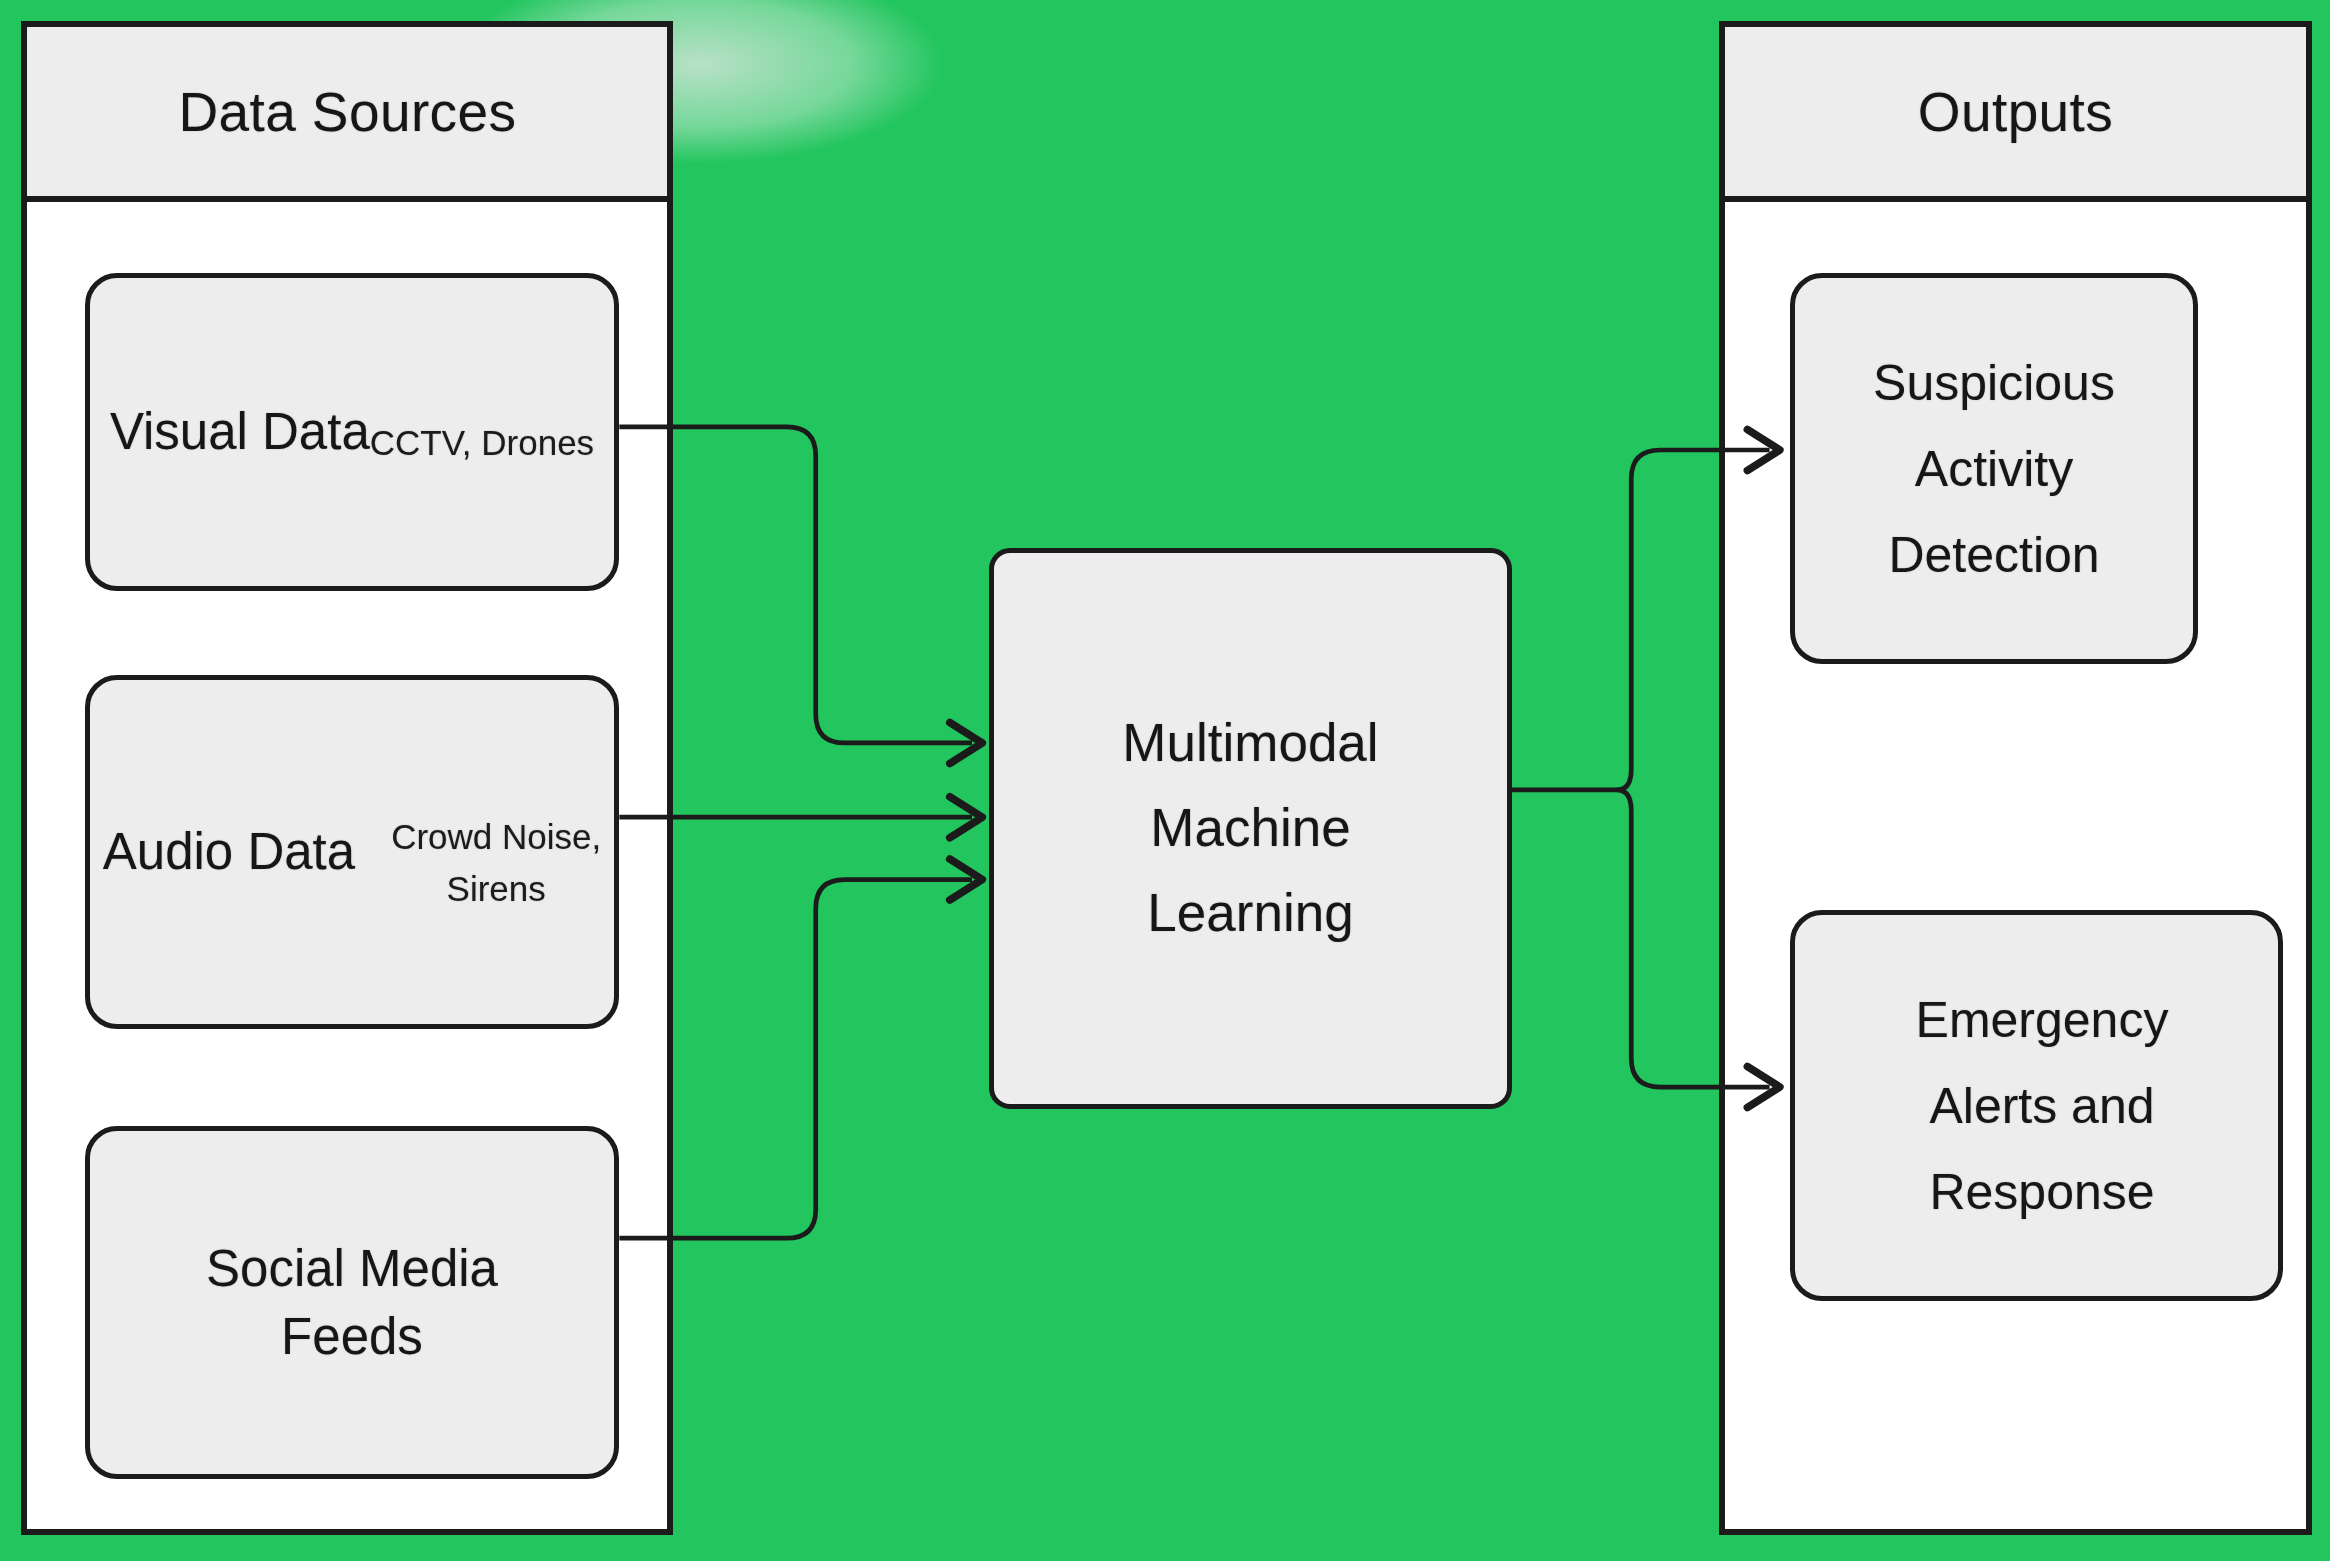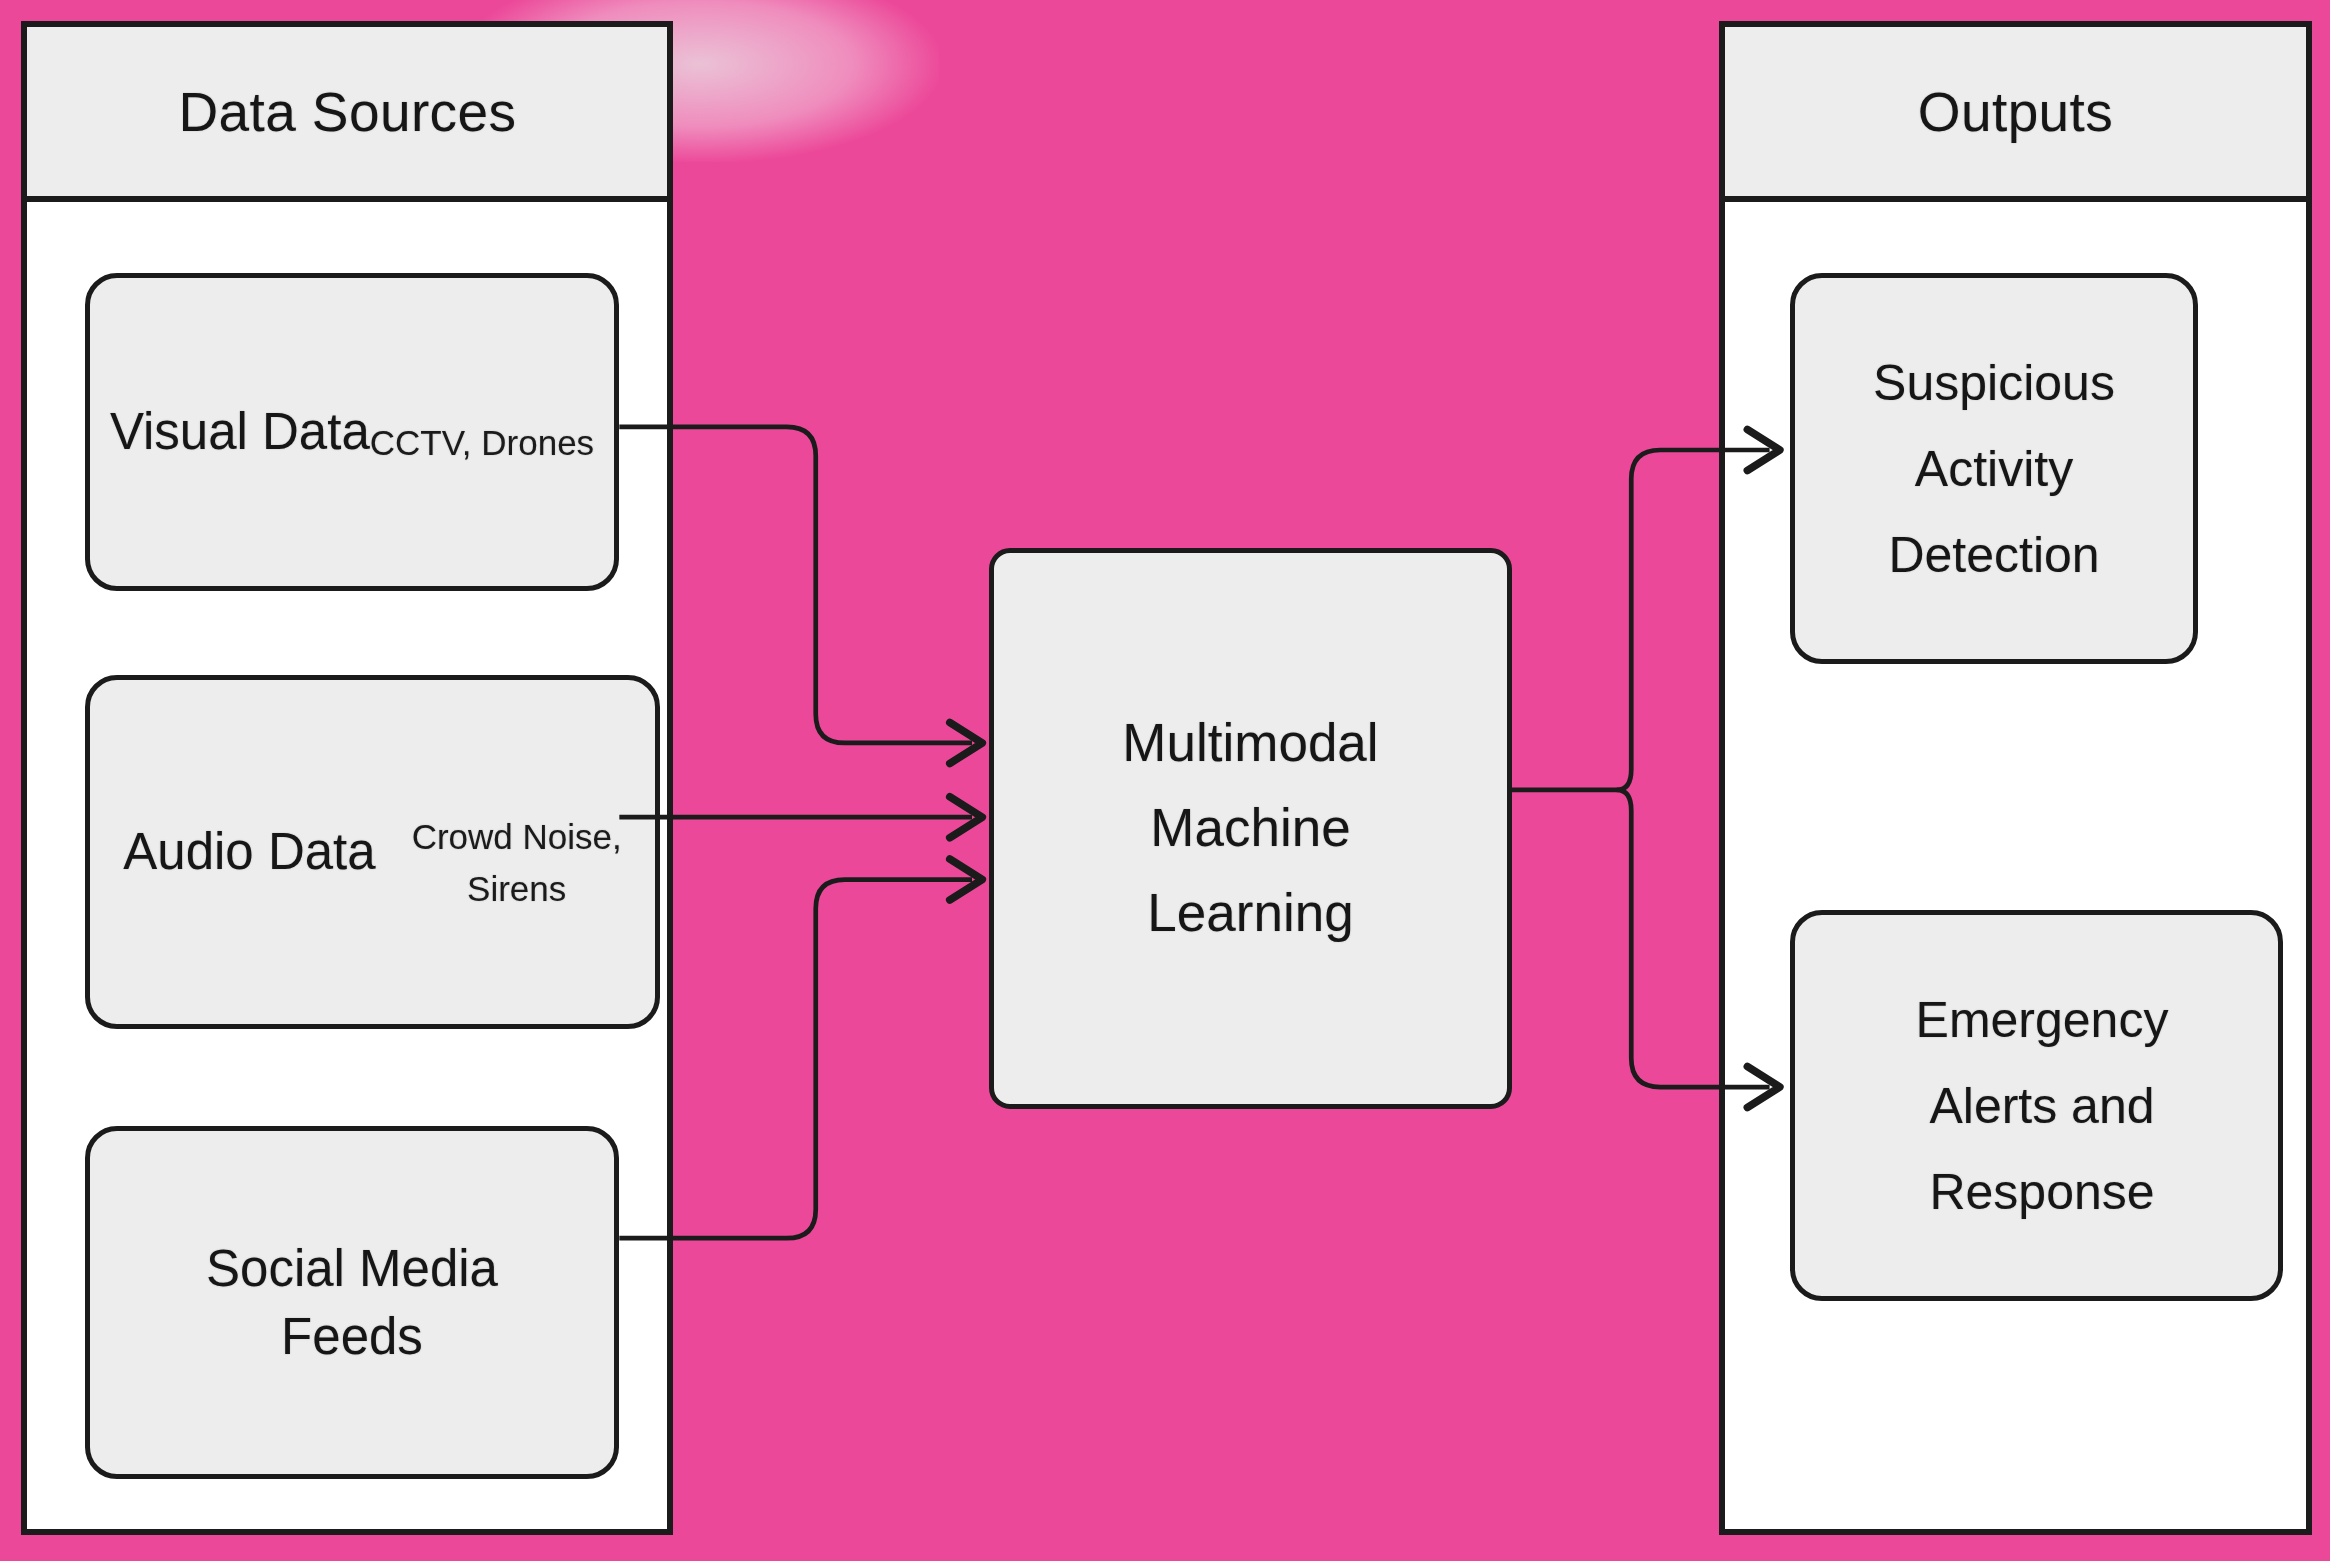--- a/index.html
+++ b/index.html
@@ -1,20 +1,20 @@
 <!DOCTYPE html>
 <html style="font-size:13.7px"><head>
 <meta charset="utf-8">
 <style>
   html, body { margin: 0; padding: 0; background: #ffffff; }
   .canvas {
     position: relative;
     width: 2330px;
     height: 1561px;
-    background: #ec4899;
+    background: #22c55e;
     font-family: "Liberation Sans", "DejaVu Sans", sans-serif;
     color: #161616;
     overflow: hidden;
   }
   .smudge {
     position: absolute;
     left: 461px; top: -34px; width: 478px; height: 196px;
     background: radial-gradient(ellipse at center, rgba(234,234,234,0.75) 0%, rgba(244,244,244,0.4) 45%, rgba(255,255,255,0) 72%);
   }
   .panel {
@@ -42,21 +42,21 @@
     background: #ededed;
     border: 5.1px solid #1b1b1b;
     border-radius: 32px;
     box-sizing: border-box;
     display: flex; flex-direction: row;
     align-items: center; justify-content: center;
     text-align: center;
     text-shadow: 0 0 1.7px rgba(22,22,22,0.25);
   }
   .node-visual    { left: 85px;  top: 273px;  width: 534px; height: 318px; }
-  .node-audio     { left: 85px;  top: 675px;  width: 575px; height: 354px; gap: 36px; }
+  .node-audio     { left: 85px;  top: 675px;  width: 534px; height: 354px; gap: 36px; }
   .node-social    { left: 85px;  top: 1126px; width: 534px; height: 353px; }
   .node-center    { left: 989px; top: 548px;  width: 523px; height: 561px; border-radius: 21px; }
   .node-suspicious{ left: 1790px; top: 273px;  width: 408px; height: 391px; }
   .node-emergency { left: 1790px; top: 910px; width: 493px; height: 391px; padding-left: 11px; }
   .node-title {
     font-size: 51px;
     line-height: 1.32;
     white-space: pre-line;
     color: #161616;
   }

